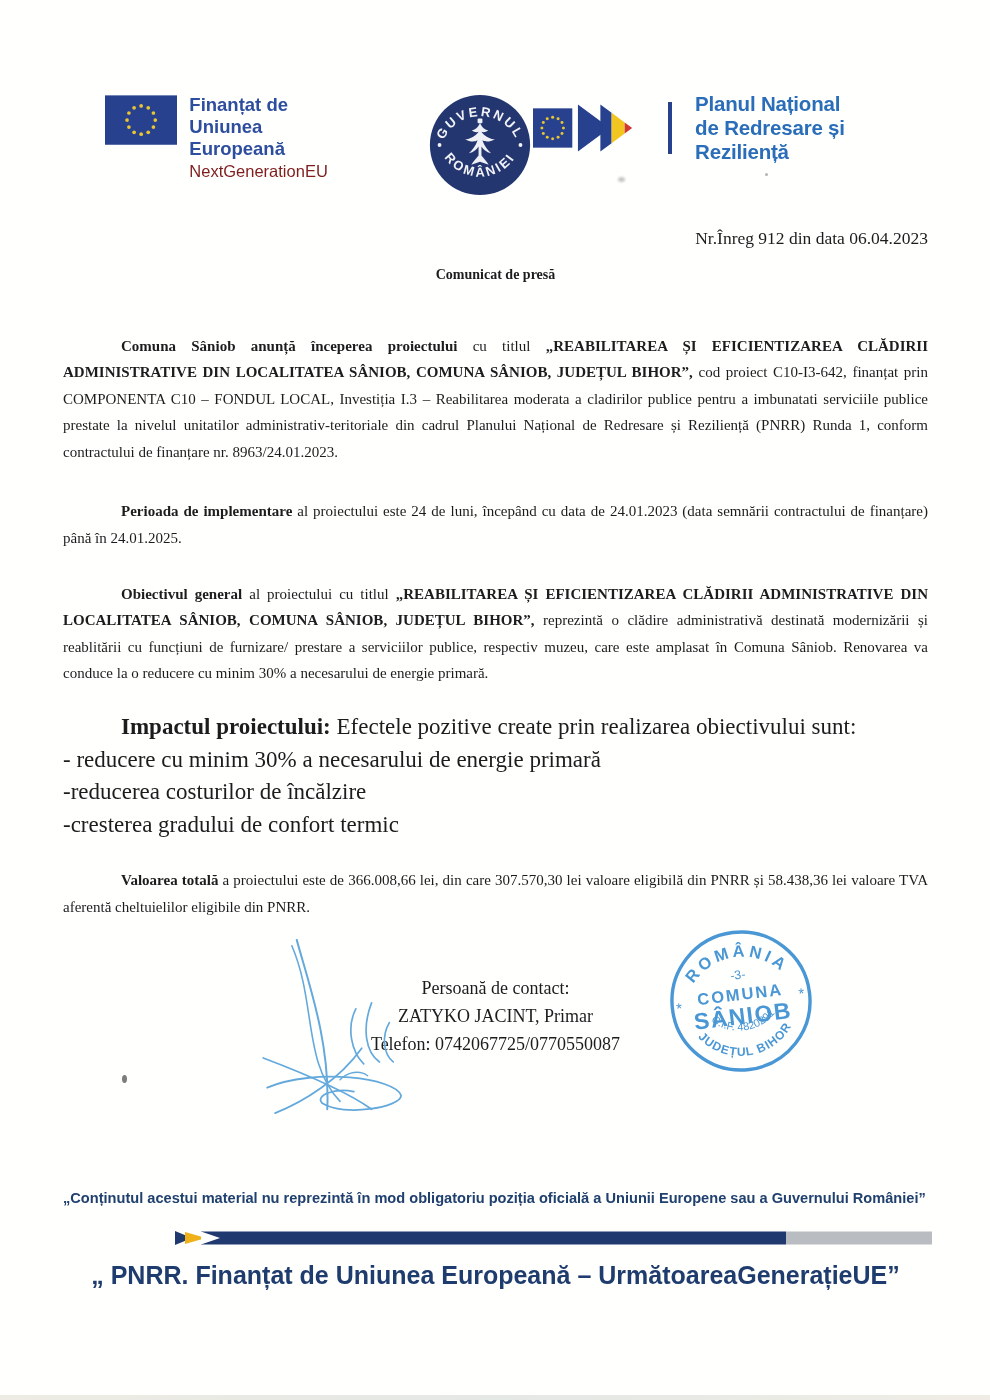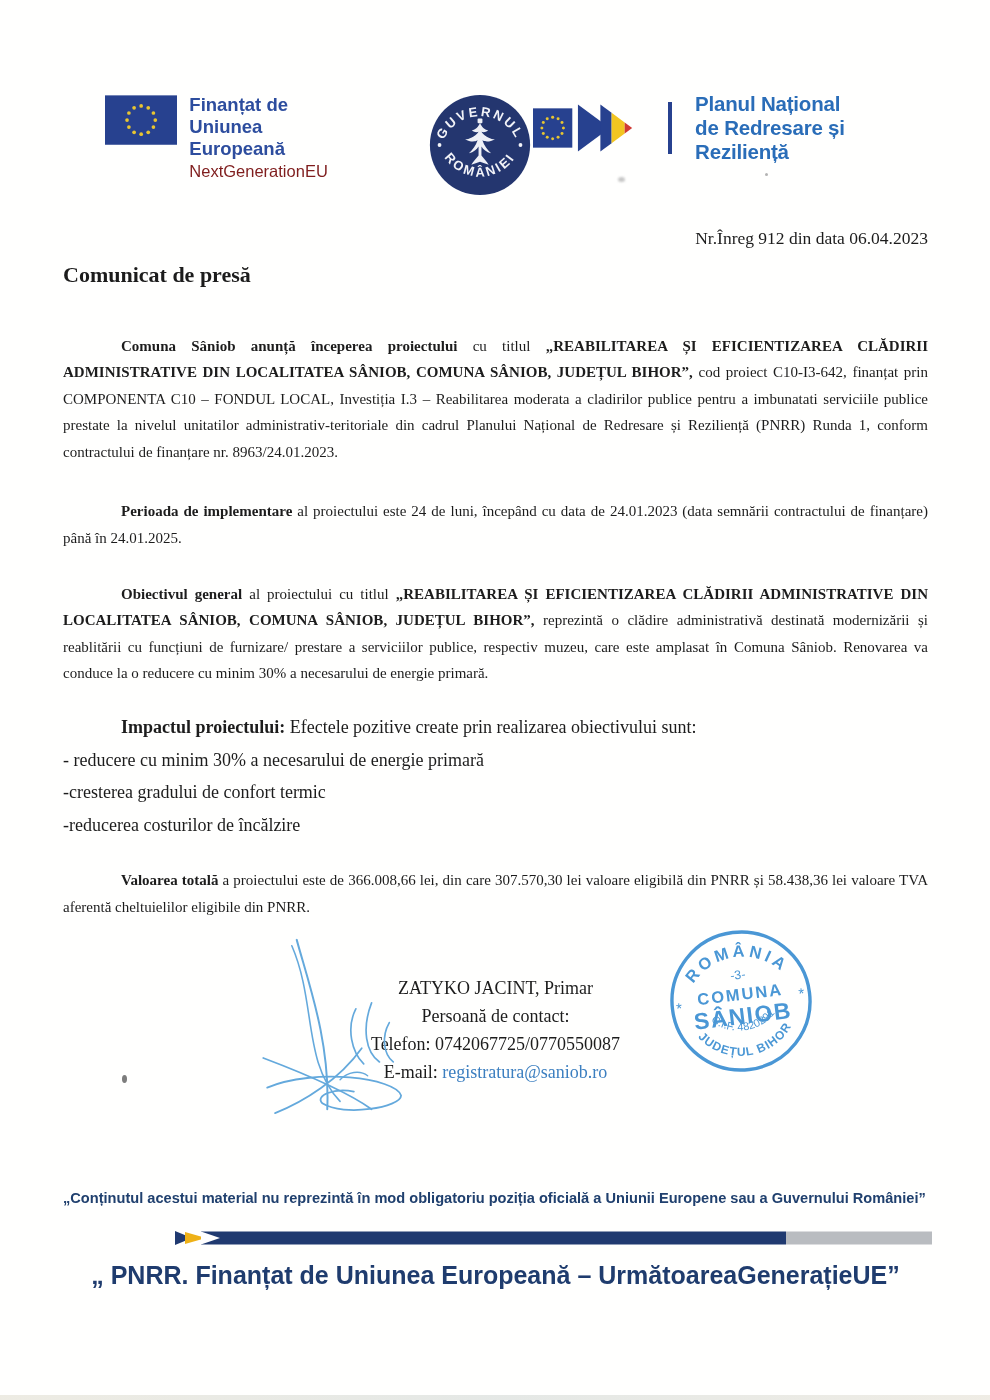--- a/index.html
+++ b/index.html
@@ -16,28 +16,28 @@
   .eu-text{font-family:"Liberation Sans","DejaVu Sans",sans-serif;padding-top:2px;}
   .eu-bold{font-weight:bold;color:#2d4d9e;font-size:18.5px;line-height:22px;}
   .eu-ngeu{color:#7f1d1d;font-size:16.5px;line-height:23px;}
   .gov-seal{margin-left:84px;width:106px;height:106px;flex:0 0 auto;}
   .pnrr-logo{margin-left:auto;display:flex;align-items:center;gap:23px;}
   .pnrr-sep{width:4.5px;height:52px;background:#27418f;}
   .pnrr-text{font-family:"Liberation Sans","DejaVu Sans",sans-serif;font-weight:bold;
     color:#2a6db8;font-size:20.5px;line-height:24px;letter-spacing:-0.2px;}
   
   .reg{margin-top:30px;text-align:right;font-size:17.5px;}
-  .doc-title{margin-top:14px;text-align:left;font-weight:bold;font-size:22px;line-height:23.5px;}
+  .doc-title{margin-top:14px;text-align:center;font-weight:bold;font-size:14px;line-height:23.5px;}
   .para{font-size:15px;line-height:26.6px;text-align:justify;margin:0;}
   .indent{text-indent:58px;}
   .b{font-weight:bold;}
   .p-intro{margin-top:46px;}
   .p-period{margin-top:33px;}
   .p-objective{margin-top:29px;}
-  .impact{margin-top:24px;font-size:18px;line-height:32.5px;}
+  .impact{margin-top:24px;font-size:23px;line-height:32.5px;}
   .p-value{margin-top:26px;}
   
   .contact-area{position:relative;margin-top:34px;height:190px;}
   .contact-text{text-align:center;font-size:18px;line-height:28px;padding-top:20px;}
   .email{color:#3c7fc0;text-decoration:none;}
   .signature{position:absolute;left:182px;top:-22px;width:198px;height:192px;}
   .stamp-wrap{position:absolute;right:112px;top:-28px;width:150px;height:152px;}
   .stamp{transform:rotate(-7deg);}
   
   .quote{font-size:17.5px;line-height:27px;text-align:center;margin:4px auto 0;max-width:845px;}
@@ -146,47 +146,44 @@
 
     <p class="para indent p-intro"><span class="b">Comuna Sâniob anunță începerea proiectului</span><span> cu titlul </span><span class="b">„REABILITAREA ȘI EFICIENTIZAREA CLĂDIRII ADMINISTRATIVE DIN LOCALITATEA SÂNIOB, COMUNA SÂNIOB, JUDEȚUL BIHOR”,</span><span> cod proiect C10-I3-642, finanțat prin COMPONENTA C10 – FONDUL LOCAL, Investiția I.3 – Reabilitarea moderata a cladirilor publice pentru a imbunatati serviciile publice prestate la nivelul unitatilor administrativ-teritoriale din cadrul Planului Național de Redresare și Reziliență (PNRR) Runda 1, conform contractului de finanțare nr. 8963/24.01.2023.</span></p>
 
     <p class="para indent p-period"><span class="b">Perioada de implementare</span><span> al proiectului este 24 de luni, începând cu data de 24.01.2023 (data semnării contractului de finanțare) până în 24.01.2025.</span></p>
 
     <p class="para indent p-objective"><span class="b">Obiectivul general</span><span> al proiectului cu titlul </span><span class="b">„REABILITAREA ȘI EFICIENTIZAREA CLĂDIRII ADMINISTRATIVE DIN LOCALITATEA SÂNIOB, COMUNA SÂNIOB, JUDEȚUL BIHOR”,</span><span> reprezintă o clădire administrativă destinată modernizării și reablitării cu funcțiuni de furnizare/ prestare a serviciilor publice, respectiv muzeu, care este amplasat în Comuna Sâniob. Renovarea va conduce la o reducere cu minim 30% a necesarului de energie primară.</span></p>
 
     <div class="impact">
       <div class="indent"><span class="b">Impactul proiectului:</span><span> Efectele pozitive create prin realizarea obiectivului sunt:</span></div>
       <div>- reducere cu minim 30% a necesarului de energie primară</div>
+      <div>-reducerea costurilor de încălzire</div>
       <div>-cresterea gradului de confort termic</div>
-      <div>-reducerea costurilor de încălzire</div>
     </div>
 
     <p class="para indent p-value"><span class="b">Valoarea totală</span><span> a proiectului este de 366.008,66 lei, din care 307.570,30 lei valoare eligibilă din PNRR și 58.438,36 lei valoare TVA aferentă cheltuielilor eligibile din PNRR.</span></p>
 
     <div class="contact-area">
 
       <svg class="signature" viewBox="0 0 200 195" fill="none" stroke="#64a9dc" stroke-linecap="round">
         <path d="M 52,8 C 64,52 86,112 83,180" stroke-width="2"></path>
         <path d="M 47,14 C 72,72 58,132 96,172" stroke-width="1.6"></path>
         <path d="M 18,128 C 55,142 100,160 128,180" stroke-width="1.8"></path>
         <path d="M 118,118 C 95,150 60,172 30,184" stroke-width="1.8"></path>
         <path d="M 22,158 C 70,138 152,148 158,166 C 158,178 100,188 78,174 C 70,166 90,158 110,162" stroke-width="1.8"></path>
         <path d="M 112,78 C 102,98 108,122 120,134" stroke-width="1.7"></path>
         <path d="M 128,72 C 118,98 122,122 136,132" stroke-width="1.7"></path>
         <path d="M 146,92 C 138,106 140,124 150,132" stroke-width="1.7"></path>
         <path d="M 96,150 C 104,142 116,140 124,146" stroke-width="1.5"></path>
       </svg>
 
       <div class="contact-text">
+        <div>Persoană de contact:</div>
         <div>ZATYKO JACINT, Primar</div>
-        <div>Persoană de contact:</div>
         <div>Telefon: 0742067725/0770550087</div>
-        <div>
-          <span>E-mail: </span><a href="#" class="email">registratura@saniob.ro</a>
-        </div>
       </div>
 
       <div class="stamp-wrap">
         <svg class="stamp" width="150" height="150" viewBox="0 0 150 150">
           <circle cx="75" cy="75" r="69" fill="none" stroke="#4a97d5" stroke-width="3.4"></circle>
           <defs>
             <path id="stTop" d="M 18,78 A 58,58 0 0 1 132,78"></path>
             <path id="stCif" d="M 31,72 A 46,46 0 0 0 119,72"></path>
             <path id="stJud" d="M 17,72 A 58,58 0 0 0 133,72"></path>
           </defs>

